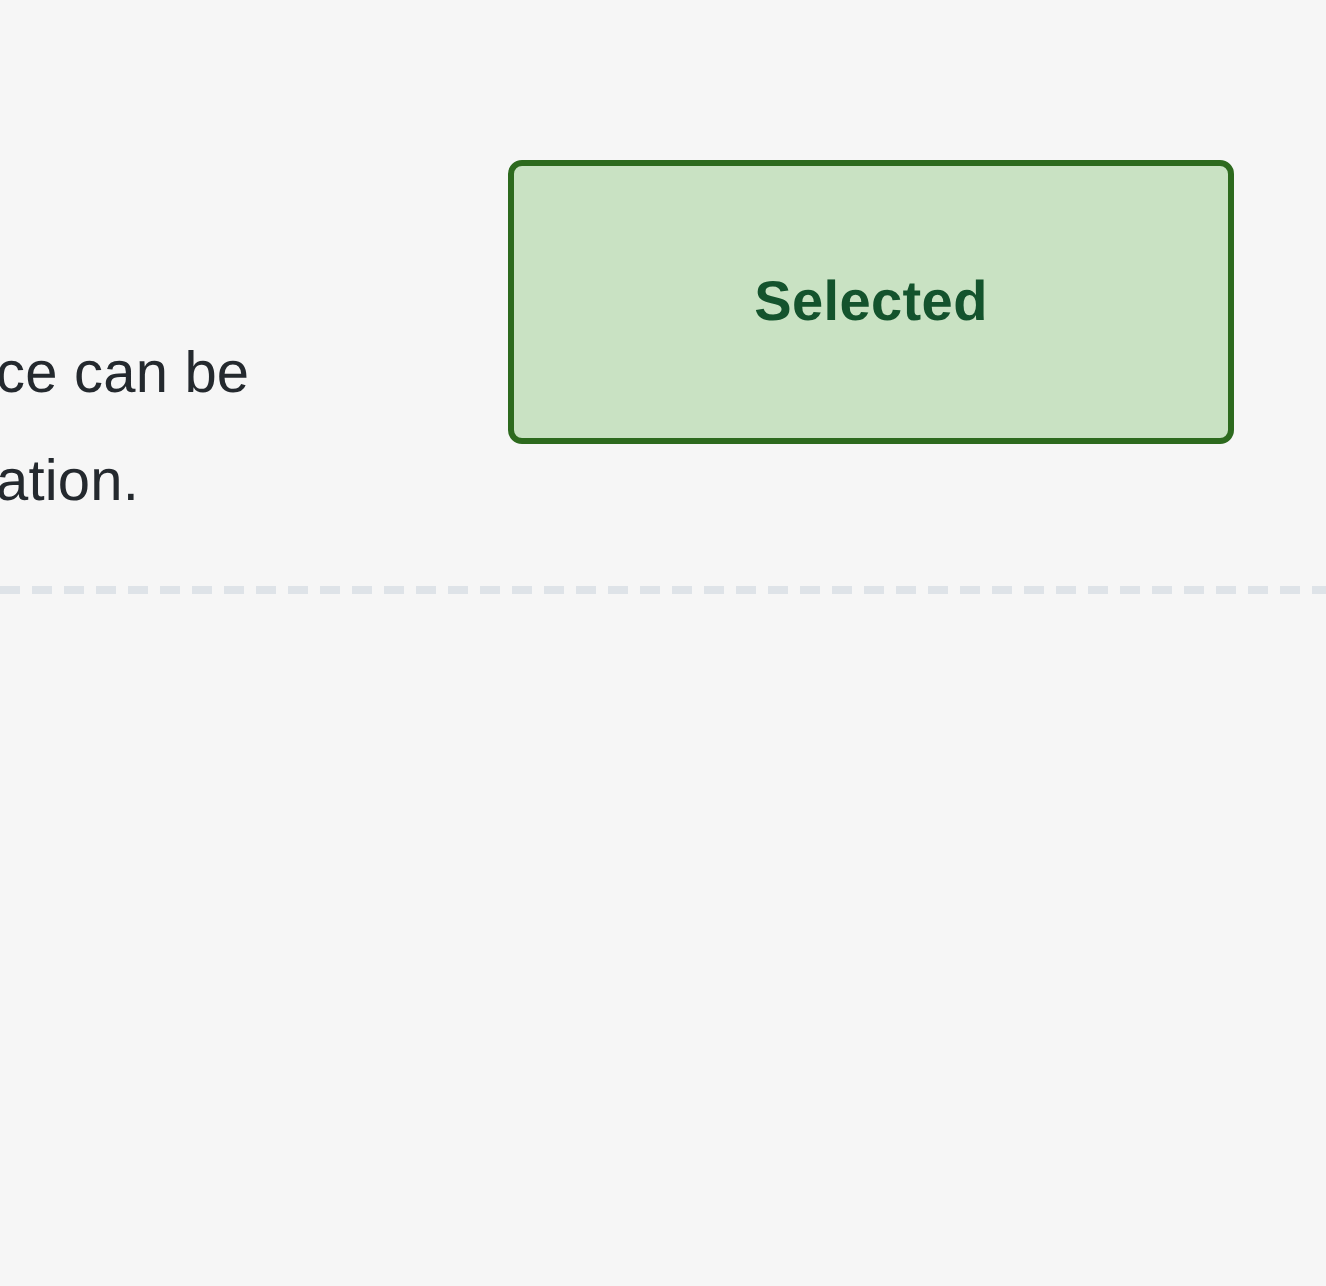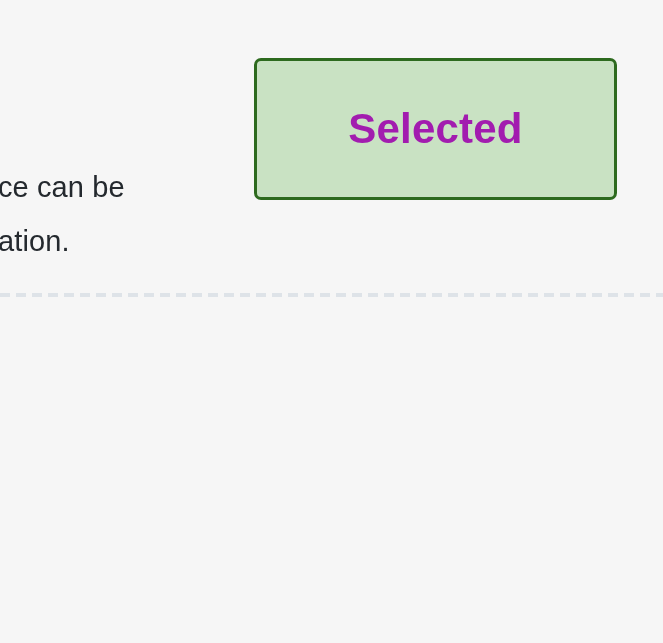--- a/index.html
+++ b/index.html
@@ -56,28 +56,28 @@
     align-items: center;
     justify-content: center;
     text-align: center;
     cursor: pointer;
     user-select: none;
     padding: 0;
   }
 
   .btn-selected {
     left: 254px;
-    top: 58px;
+    top: 80px;
     width: 363px;
     height: 142px;
     background: #c9e2c3;
     border: 3px solid #2d6a1e;
     border-radius: 7px;
-    color: #a21caf;
-    font-size: 42px;
+    color: #14532d;
+    font-size: 28px;
     font-weight: bold;
     letter-spacing: 0.2px;
   }
 
   
   .divider {
     position: absolute;
     left: 0;
     top: 293px;
     width: 663px;

